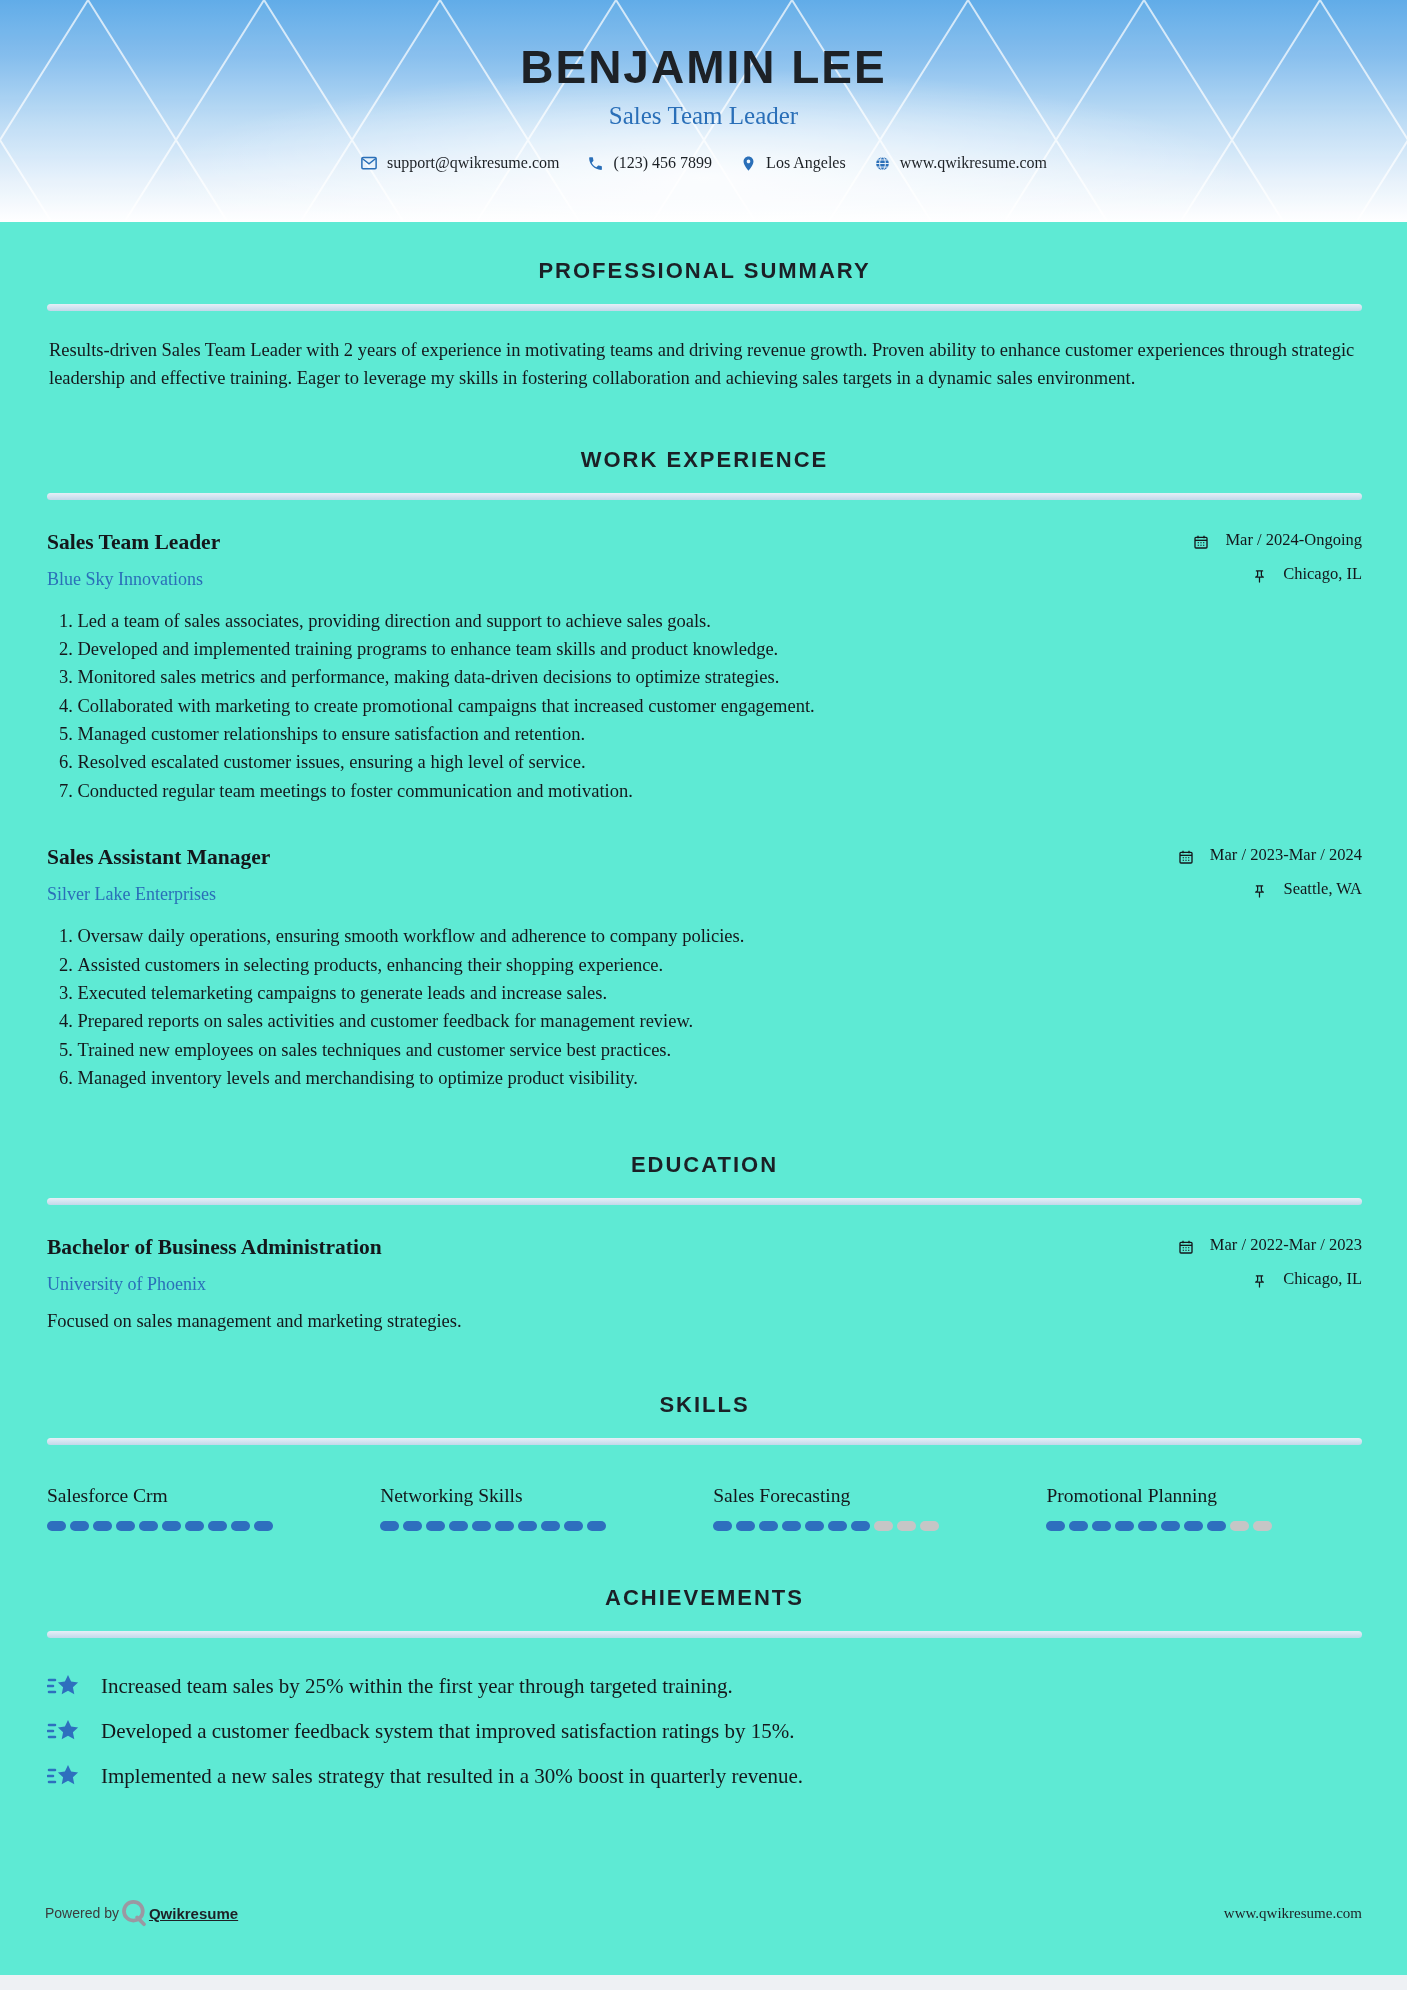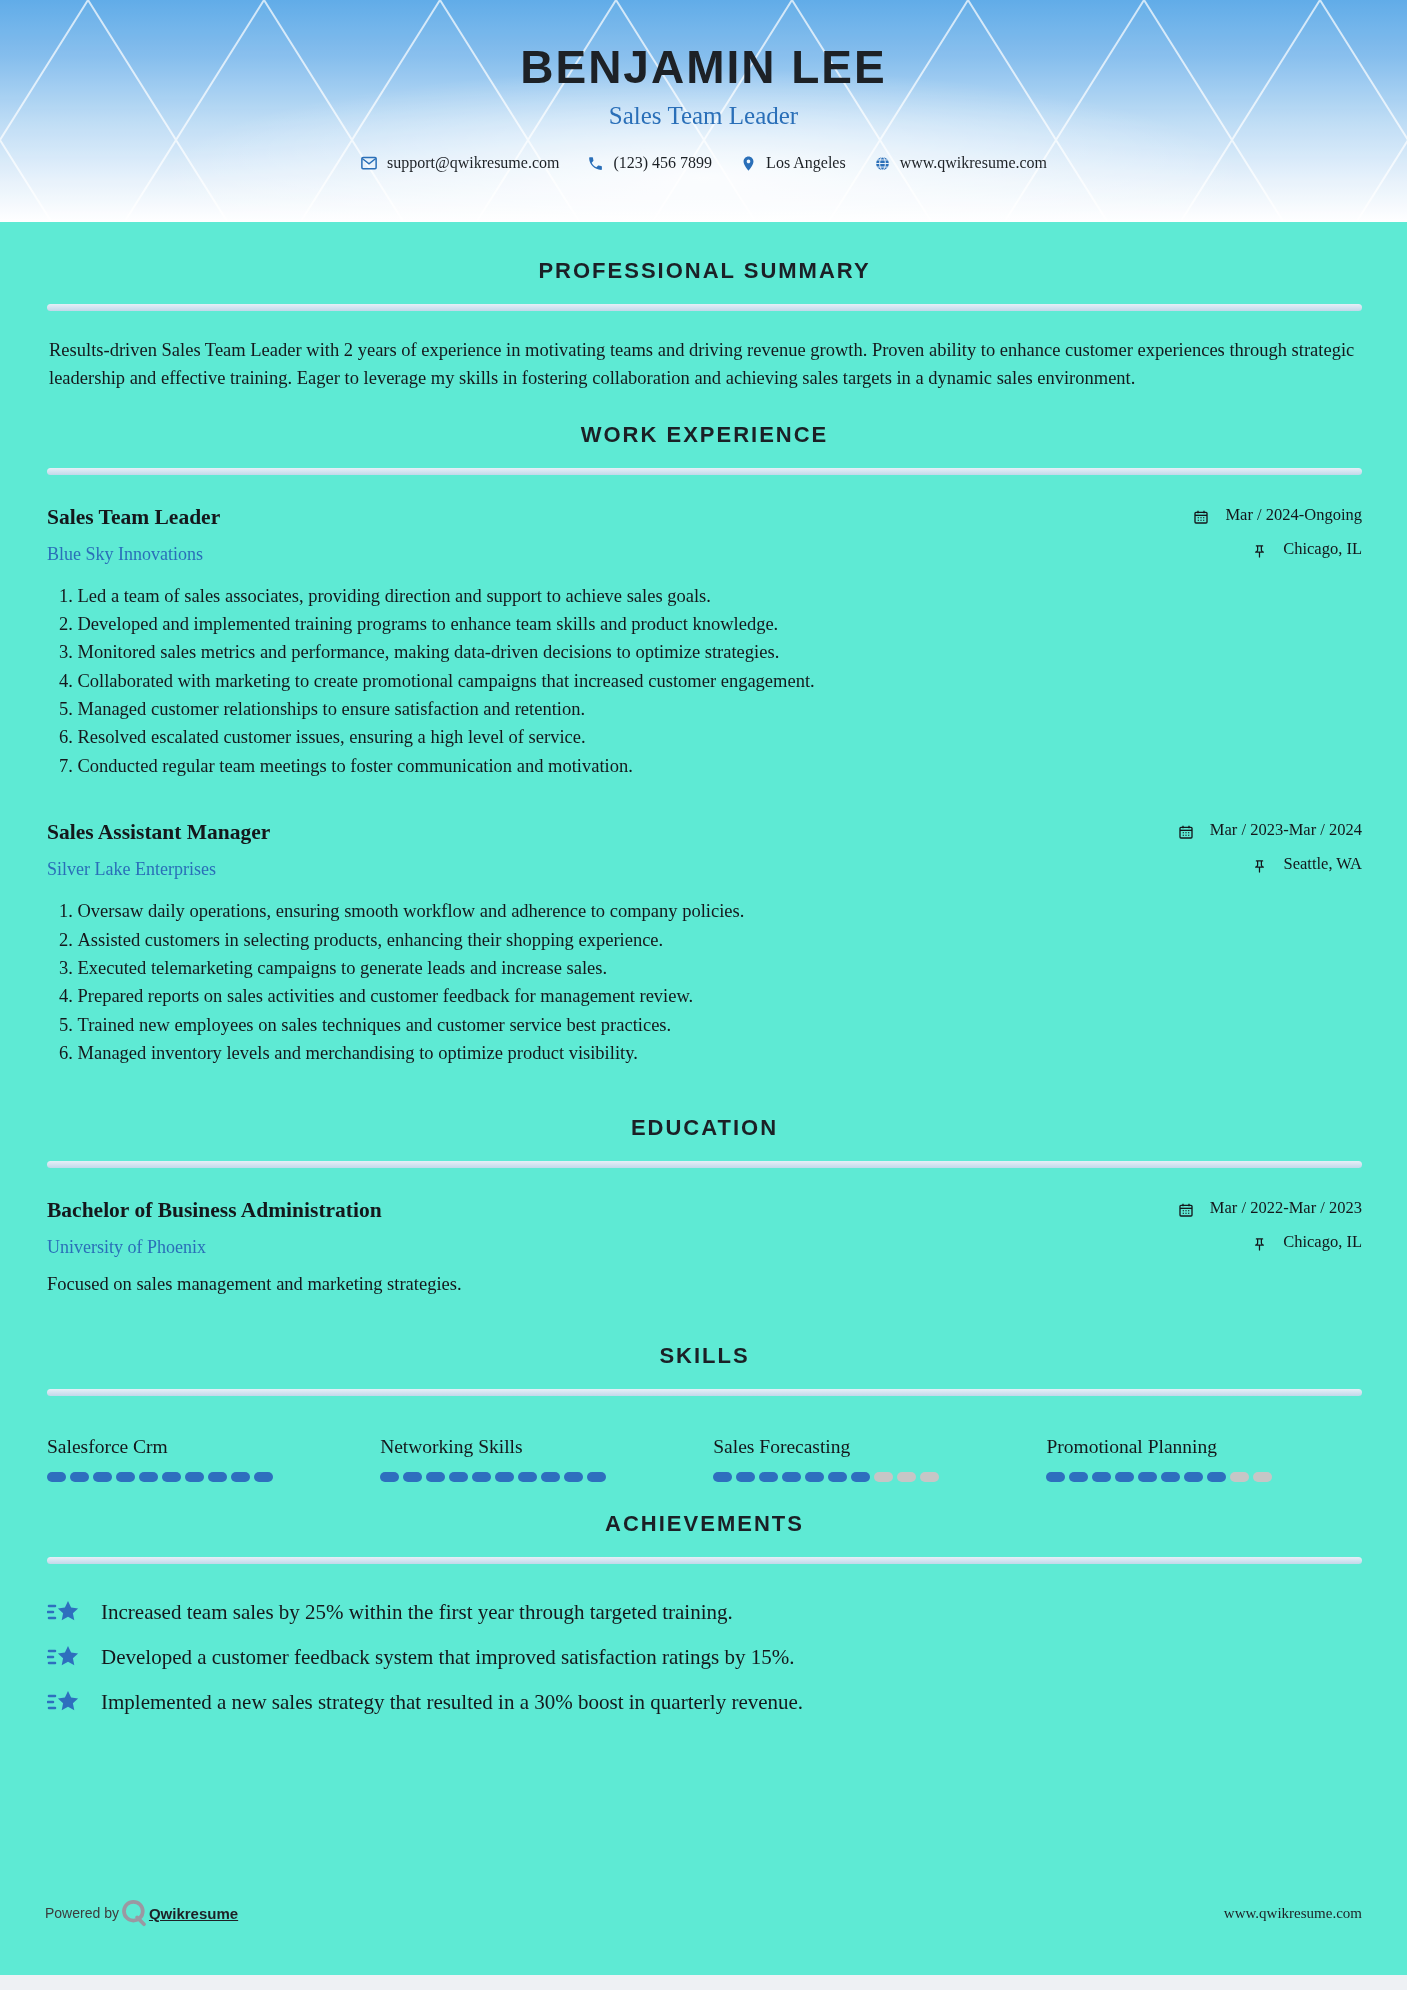--- a/index.html
+++ b/index.html
@@ -24,22 +24,22 @@
 
   
   .content{padding:0 45px 0 47px;}
   .section-heading{margin-top:36px;text-align:center;font-family:"Liberation Sans",sans-serif;
         font-size:22px;font-weight:700;letter-spacing:2px;color:#1b2026;}
   .divider{height:7px;border-radius:4px;margin-top:20px;
         background:linear-gradient(180deg,var(--divider-top),var(--divider-bottom));}
 
   .summary-text{margin:26px 2px 0;font-size:18.5px;line-height:1.5;color:#15181c;}
 
-  .mt-lg{margin-top:29px;}
-  .mt-xl{margin-top:48px;}
+  .mt-lg{margin-top:54px;}
+  .mt-xl{margin-top:60px;}
 
   
   .entry{margin-top:30px;}
   .entry + .entry{margin-top:40px;}
   .entry-head{display:flex;justify-content:space-between;align-items:flex-start;}
   .entry-title{font-size:21.5px;font-weight:600;color:#14171b;}
   .company{margin-top:14px;font-size:18px;color:var(--accent);}
   .entry-meta{text-align:right;font-size:16.5px;color:#14171b;flex-shrink:0;}
   .meta-row{display:flex;justify-content:flex-end;align-items:flex-end;gap:16px;}
   .meta-row + .meta-row{margin-top:14px;}

